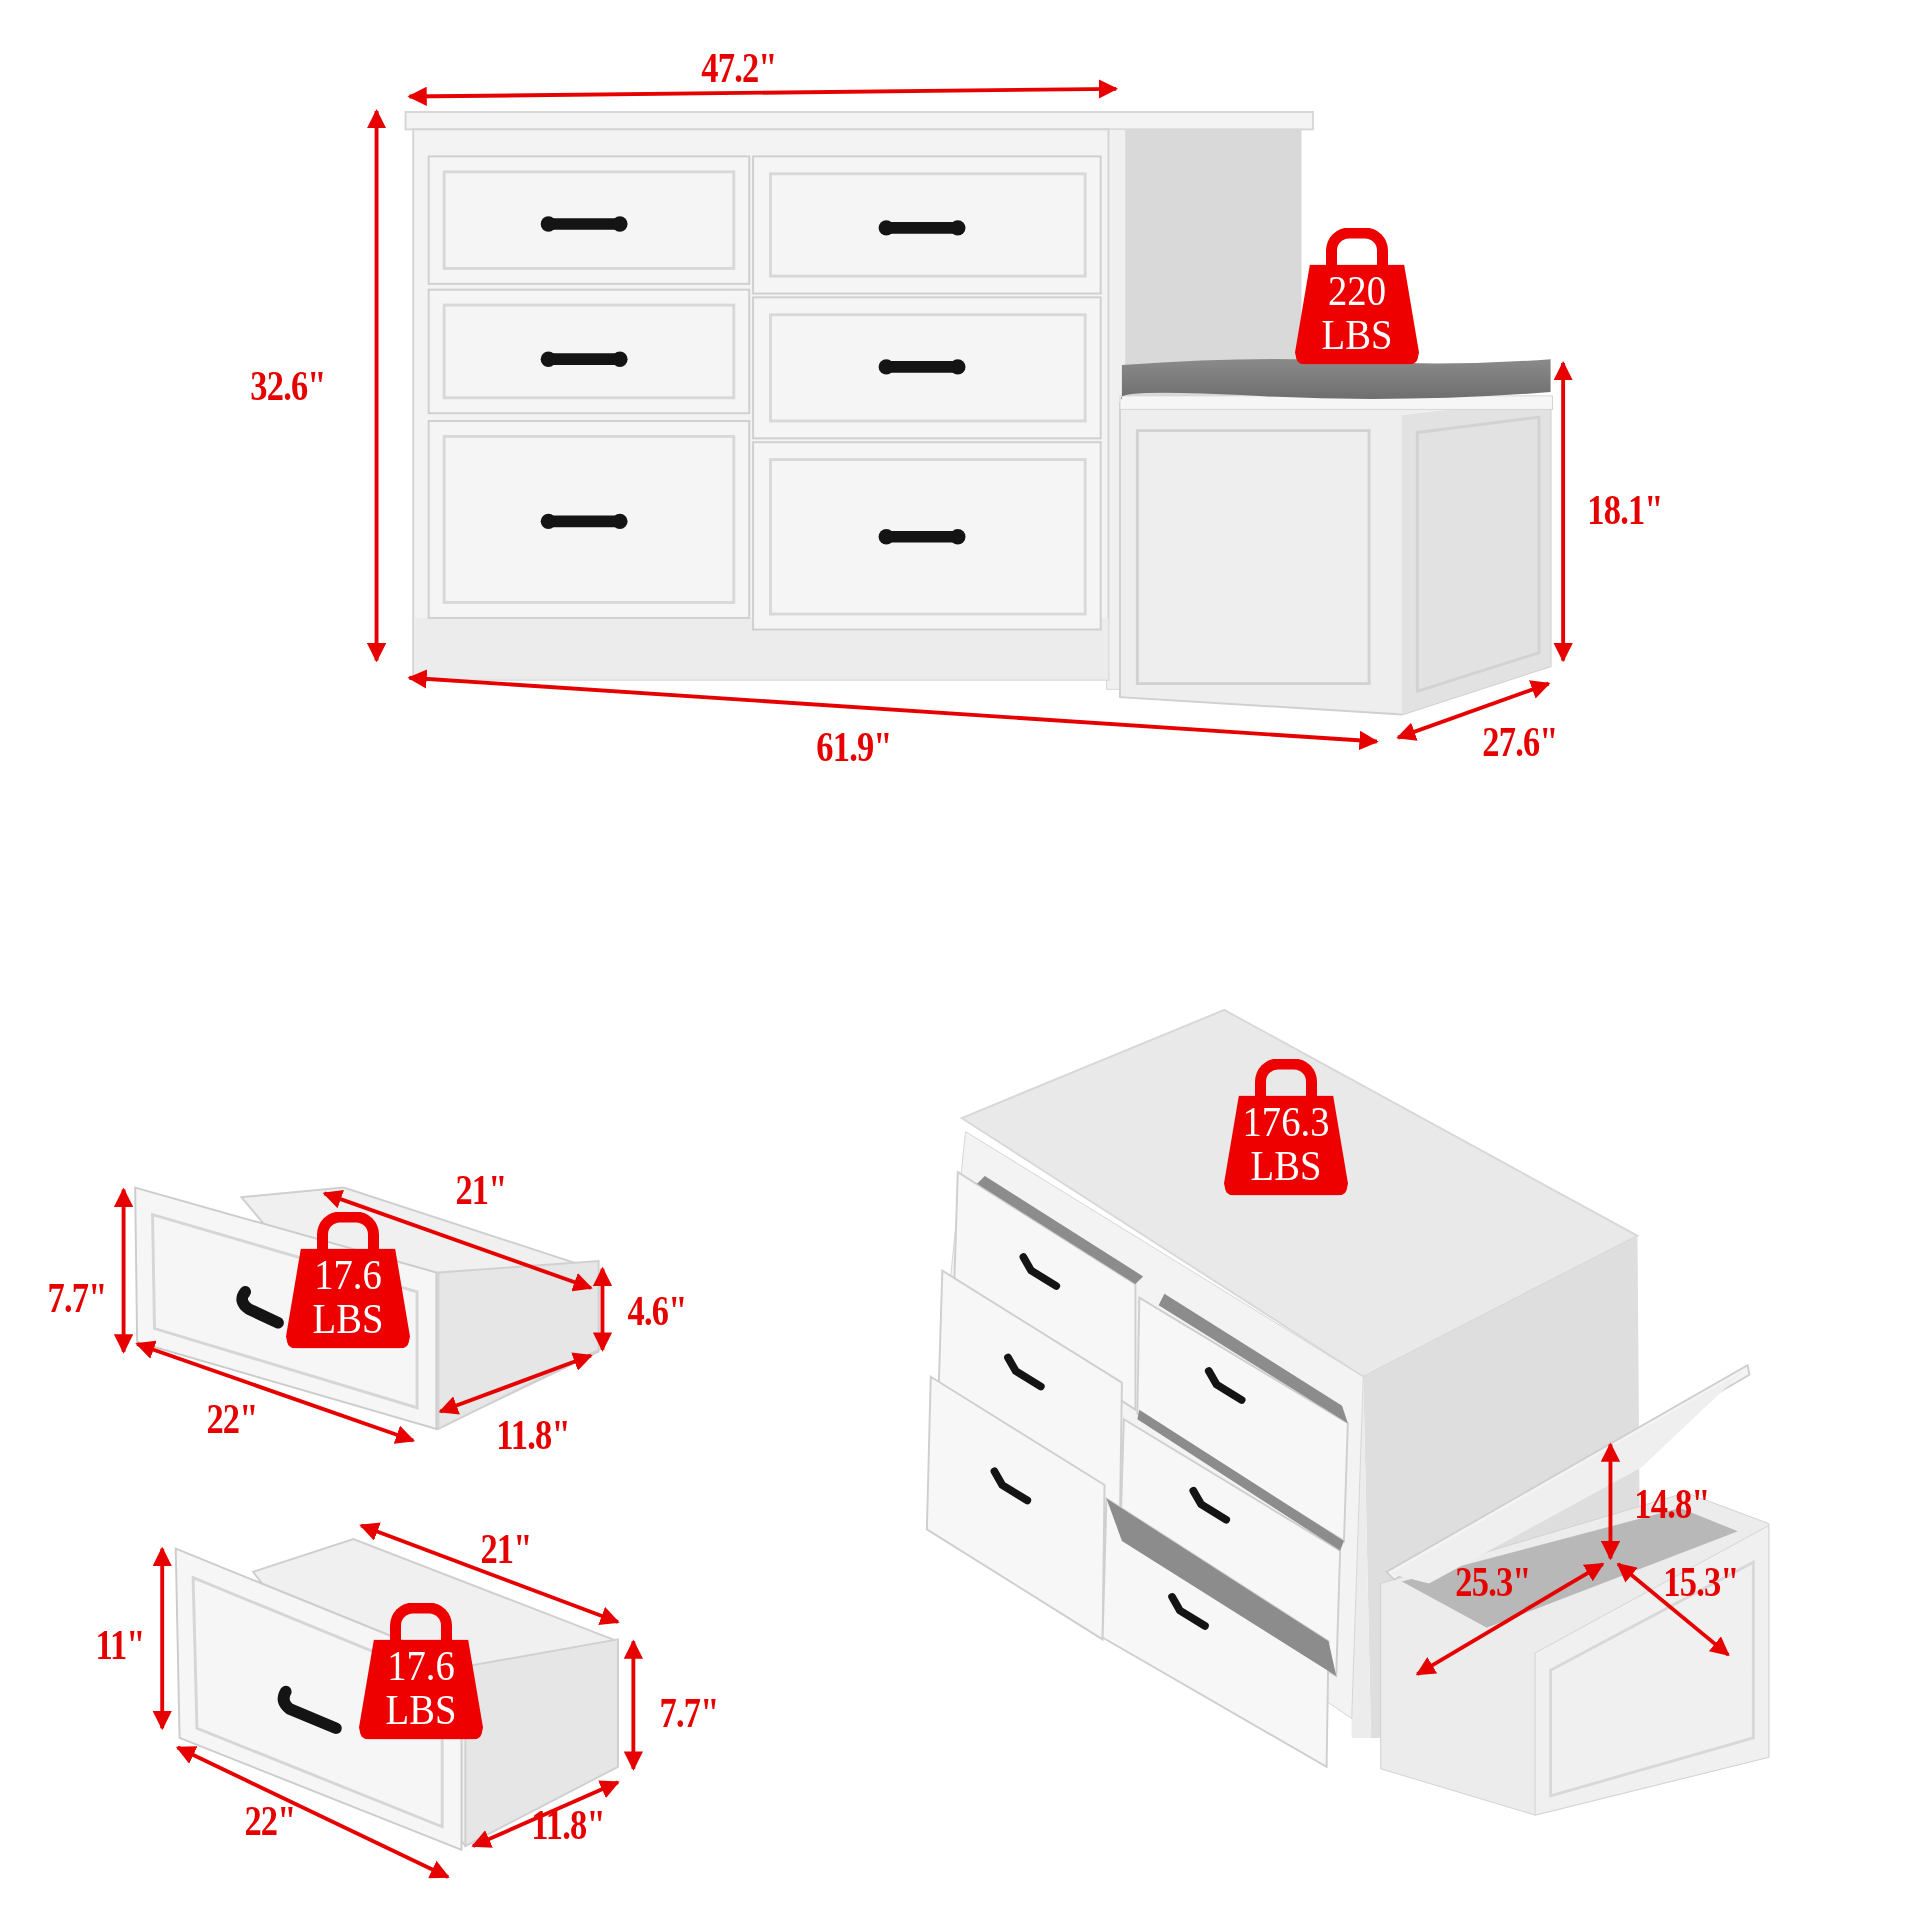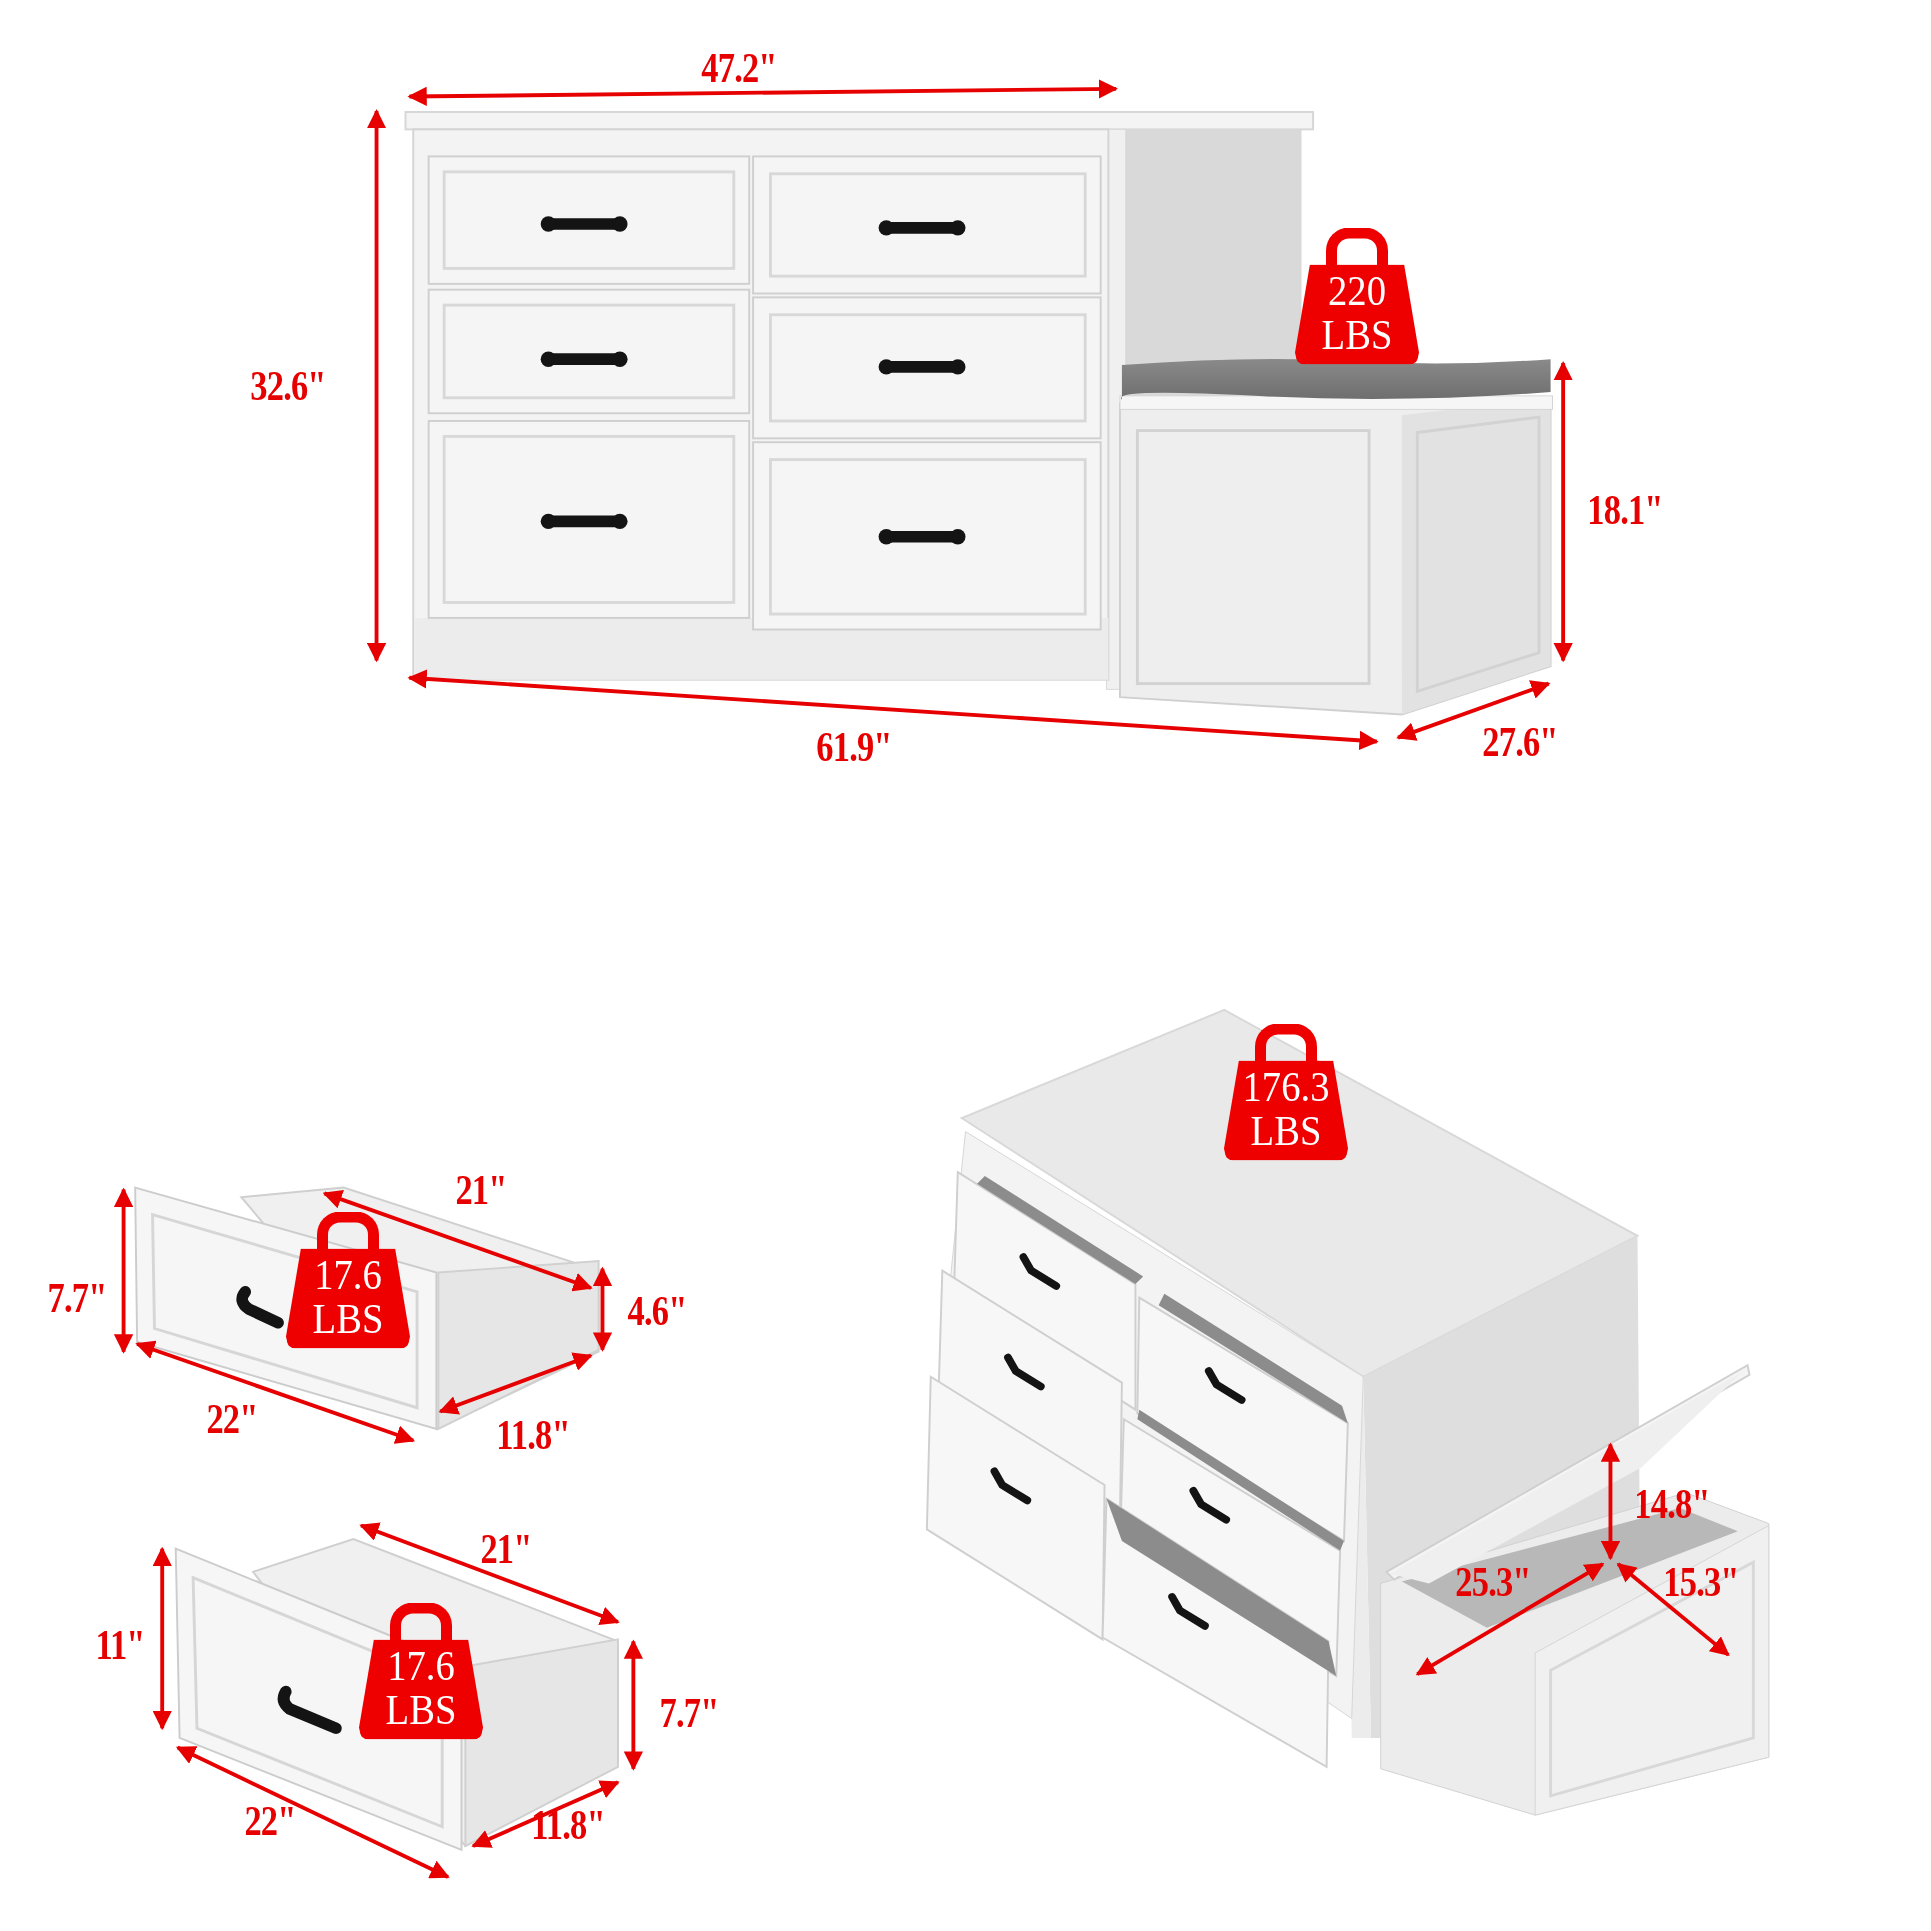--- a/index.html
+++ b/index.html
@@ -220,21 +220,21 @@
 
 <div class="badge" style="left:421px; top:1671px;">
   <div class="handle"></div>
   <div class="bag"></div>
   <div class="txt">
     <div>17.6</div>
     <div>LBS</div>
   </div>
 </div>
 
-<div class="badge" style="left:1286px; top:1092px;">
+<div class="badge" style="left:1286px; top:1127px;">
   <div class="handle"></div>
   <div class="bag"></div>
   <div class="txt">
     <div>176.3</div>
     <div>LBS</div>
   </div>
 </div>
 
 
 </body></html>

